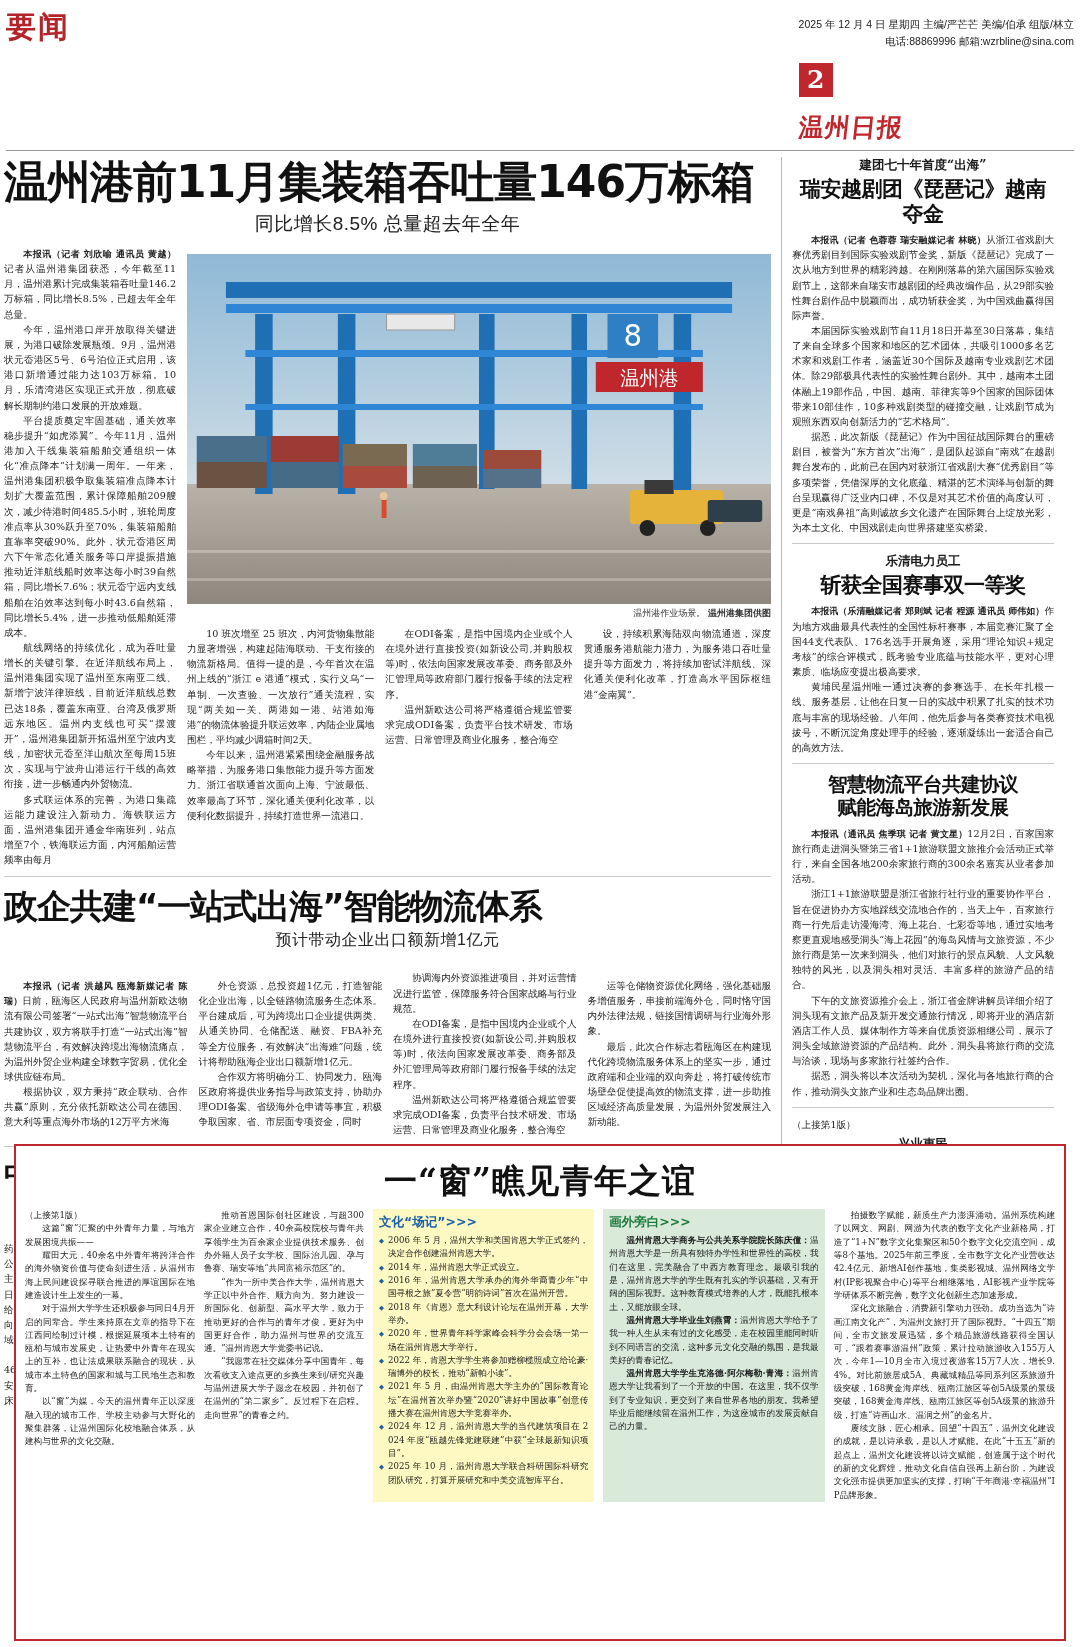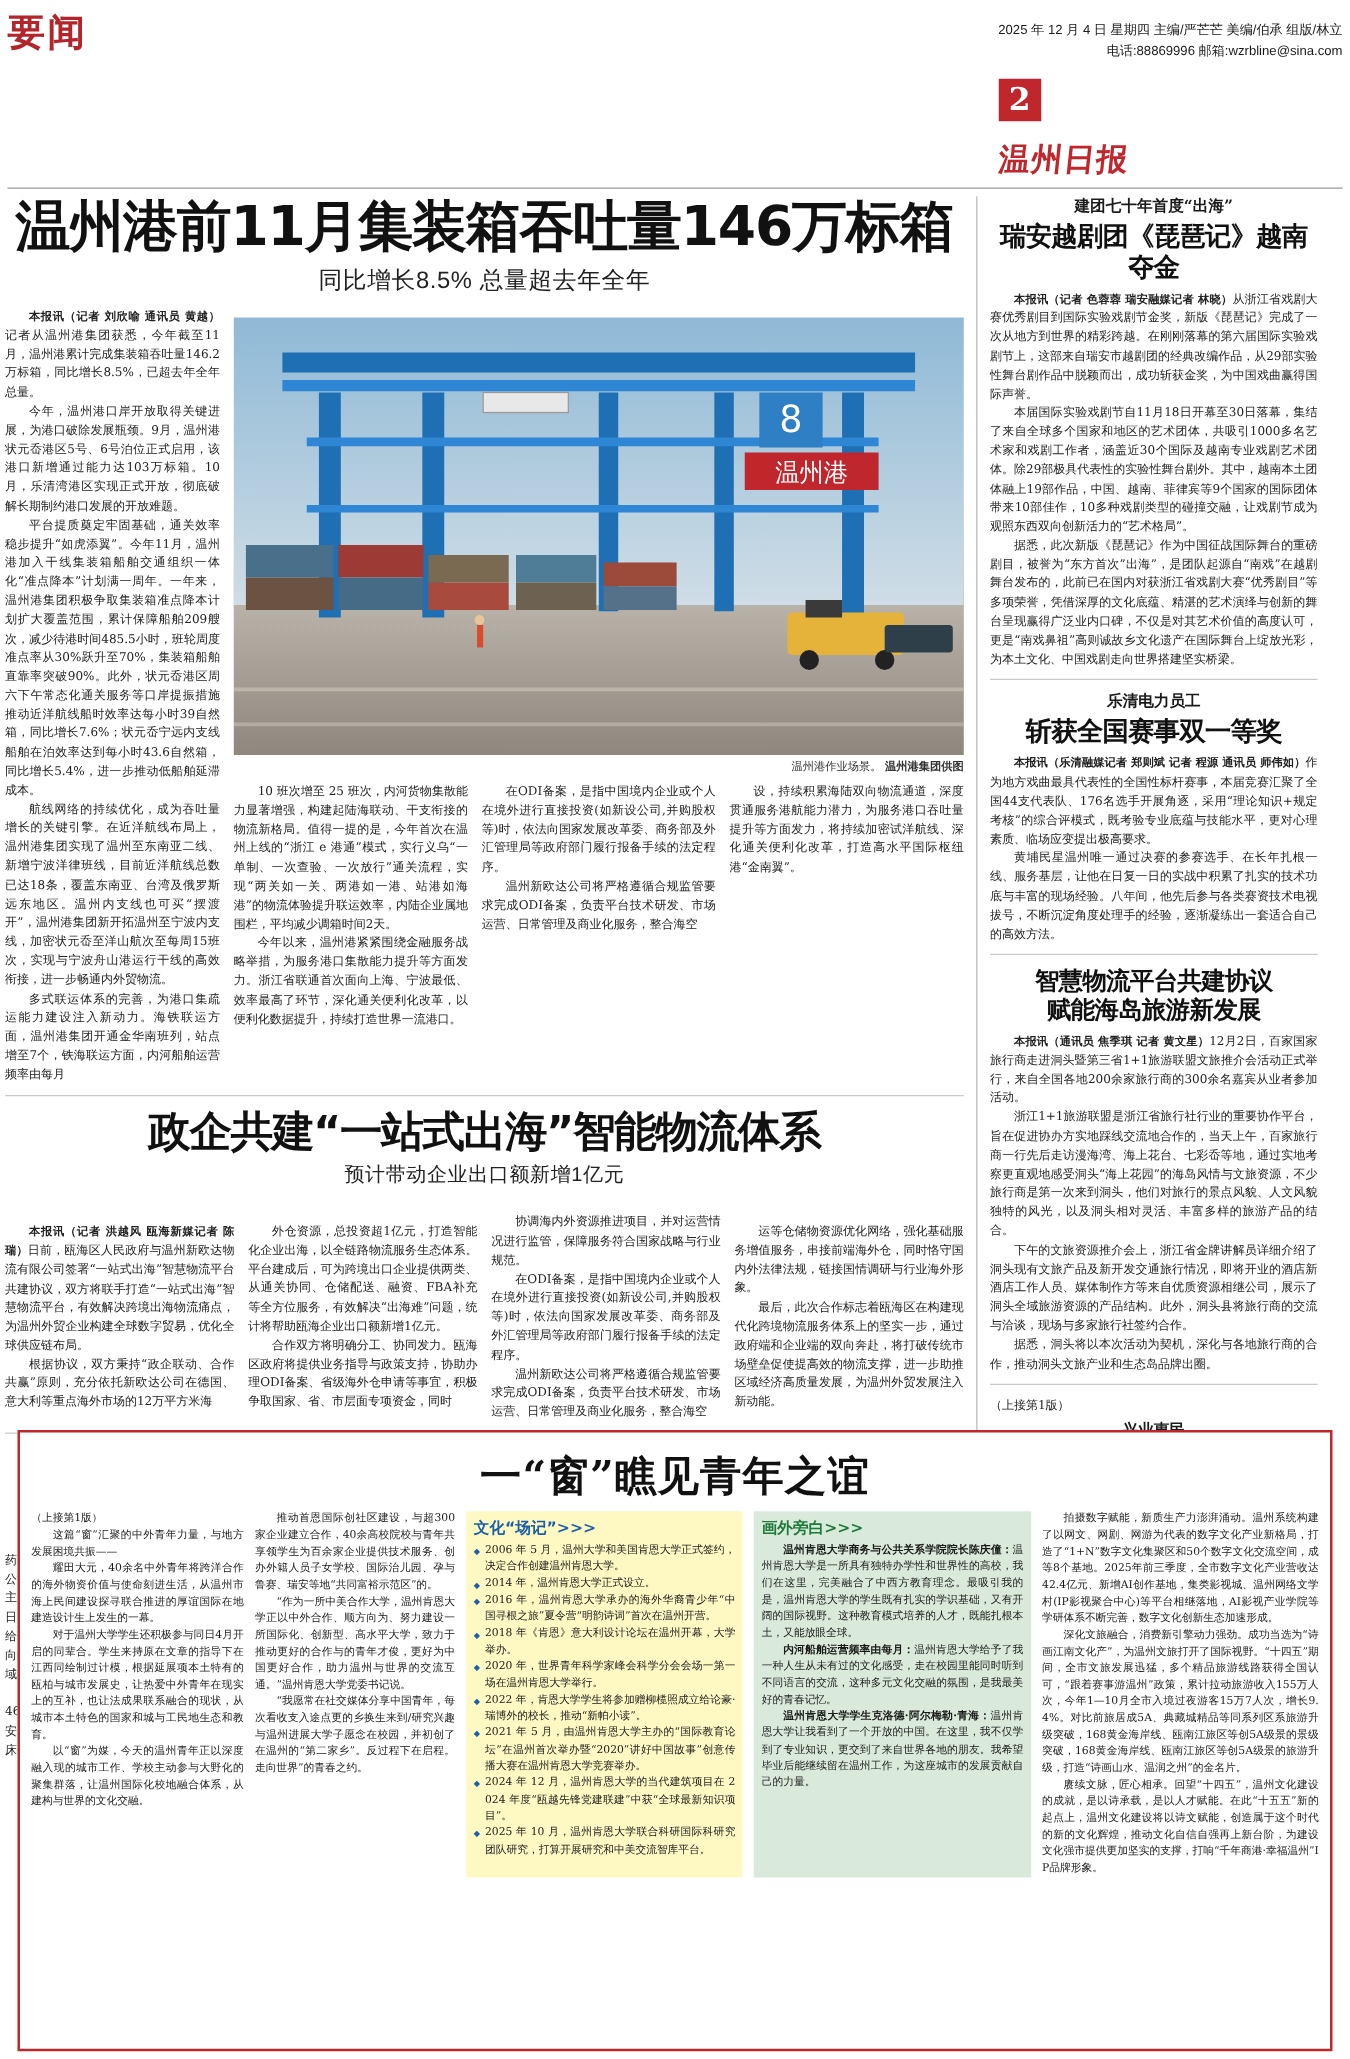--- a/index.html
+++ b/index.html
@@ -44,21 +44,21 @@
     font-size:25px; color:#c0272d; letter-spacing:1px;
     transform:skewX(-6deg); margin-top:6px; white-space:nowrap;
   }
   .mh-rule { border-bottom:1.5px solid #9a9a9a; margin:2px 2px 0 2px; }
 
   
   .body-wrap { display:flex; gap:0; margin-top:6px; }
   .left-zone { width:778px; padding-right:10px; border-right:1px solid #b9b9b9; }
   .right-zone { width:272px; padding-left:10px; }
   .hl-main {
-    text-align:center;
+    text-align:left;
     font-family:"DejaVu Sans", sans-serif;
     font-weight:bold;
     font-size:44px;
     letter-spacing:-1px;
     line-height:1.12;
     color:#111;
   }
   .hl-main.sz2 { font-size:34px; }
   .hl-main.sz3 { font-size:31px; }
   .hl-sub {
@@ -371,21 +371,21 @@
           <p class="tiny bullet">2021 年 5 月，由温州肯恩大学主办的“国际教育论坛”在温州首次举办暨“2020”讲好中国故事”创意传播大赛在温州肯恩大学竞赛举办。</p>
           <p class="tiny bullet">2024 年 12 月，温州肯恩大学的当代建筑项目在 2024 年度“瓯越先锋党建联建”中获“全球最新知识项目”。</p>
           <p class="tiny bullet">2025 年 10 月，温州肯恩大学联合科研国际科研究团队研究，打算开展研究和中美交流智库平台。</p>
         </div>
       </div>
 
       <div class="feat-col">
         <div class="tintbox green">
           <div class="tint-head green">画外旁白&gt;&gt;&gt;</div>
           <p class="tiny"><span class="qname">温州肯恩大学商务与公共关系学院院长陈庆僮：</span><span>温州肯恩大学是一所具有独特办学性和世界性的高校，我们在这里，完美融合了中西方教育理念。最吸引我的是，温州肯恩大学的学生既有扎实的学识基础，又有开阔的国际视野。这种教育模式培养的人才，既能扎根本土，又能放眼全球。</span></p>
-          <p class="tiny"><span class="qname">内河船舶运营频率由每月：</span><span>温州肯恩大学给予了我一种人生从未有过的文化感受，走在校园里能同时听到不同语言的交流，这种多元文化交融的氛围，是我最美好的青春记忆。</span></p>
+          <p class="tiny"><span class="qname">温州肯恩大学毕业生刘燕霄：</span><span>温州肯恩大学给予了我一种人生从未有过的文化感受，走在校园里能同时听到不同语言的交流，这种多元文化交融的氛围，是我最美好的青春记忆。</span></p>
           <p class="tiny"><span class="qname">温州肯恩大学学生克洛德·阿尔梅勒·青海：</span><span>温州肯恩大学让我看到了一个开放的中国。在这里，我不仅学到了专业知识，更交到了来自世界各地的朋友。我希望毕业后能继续留在温州工作，为这座城市的发展贡献自己的力量。</span></p>
         </div>
       </div>
 
       <div class="feat-col">
         <p class="tiny">拍摄数字赋能，新质生产力澎湃涌动。温州系统构建了以网文、网剧、网游为代表的数字文化产业新格局，打造了“1+N”数字文化集聚区和50个数字文化交流空间，成等8个基地。2025年前三季度，全市数字文化产业营收达42.4亿元、新增AI创作基地，集类影视城、温州网络文学村(IP影视聚合中心)等平台相继落地，AI影视产业学院等学研体系不断完善，数字文化创新生态加速形成。</p>
         <p class="tiny">深化文旅融合，消费新引擎动力强劲。成功当选为“诗画江南文化产”，为温州文旅打开了国际视野。“十四五”期间，全市文旅发展迅猛，多个精品旅游线路获得全国认可，“跟着赛事游温州”政策，累计拉动旅游收入155万人次，今年1—10月全市入境过夜游客15万7人次，增长9.4%。对比前旅居成5A、典藏城精品等同系列区系旅游升级突破，168黄金海岸线、瓯南江旅区等创5A级景的景级突破，168黄金海岸线、瓯南江旅区等创5A级景的旅游升级，打造“诗画山水、温润之州”的金名片。</p>
         <p class="tiny">赓续文脉，匠心相承。回望“十四五”，温州文化建设的成就，是以诗承载，是以人才赋能。在此“十五五”新的起点上，温州文化建设将以诗文赋能，创造属于这个时代的新的文化辉煌，推动文化自信自强再上新台阶，为建设文化强市提供更加坚实的支撑，打响“千年商港·幸福温州”IP品牌形象。</p>
       </div>
     </div>

